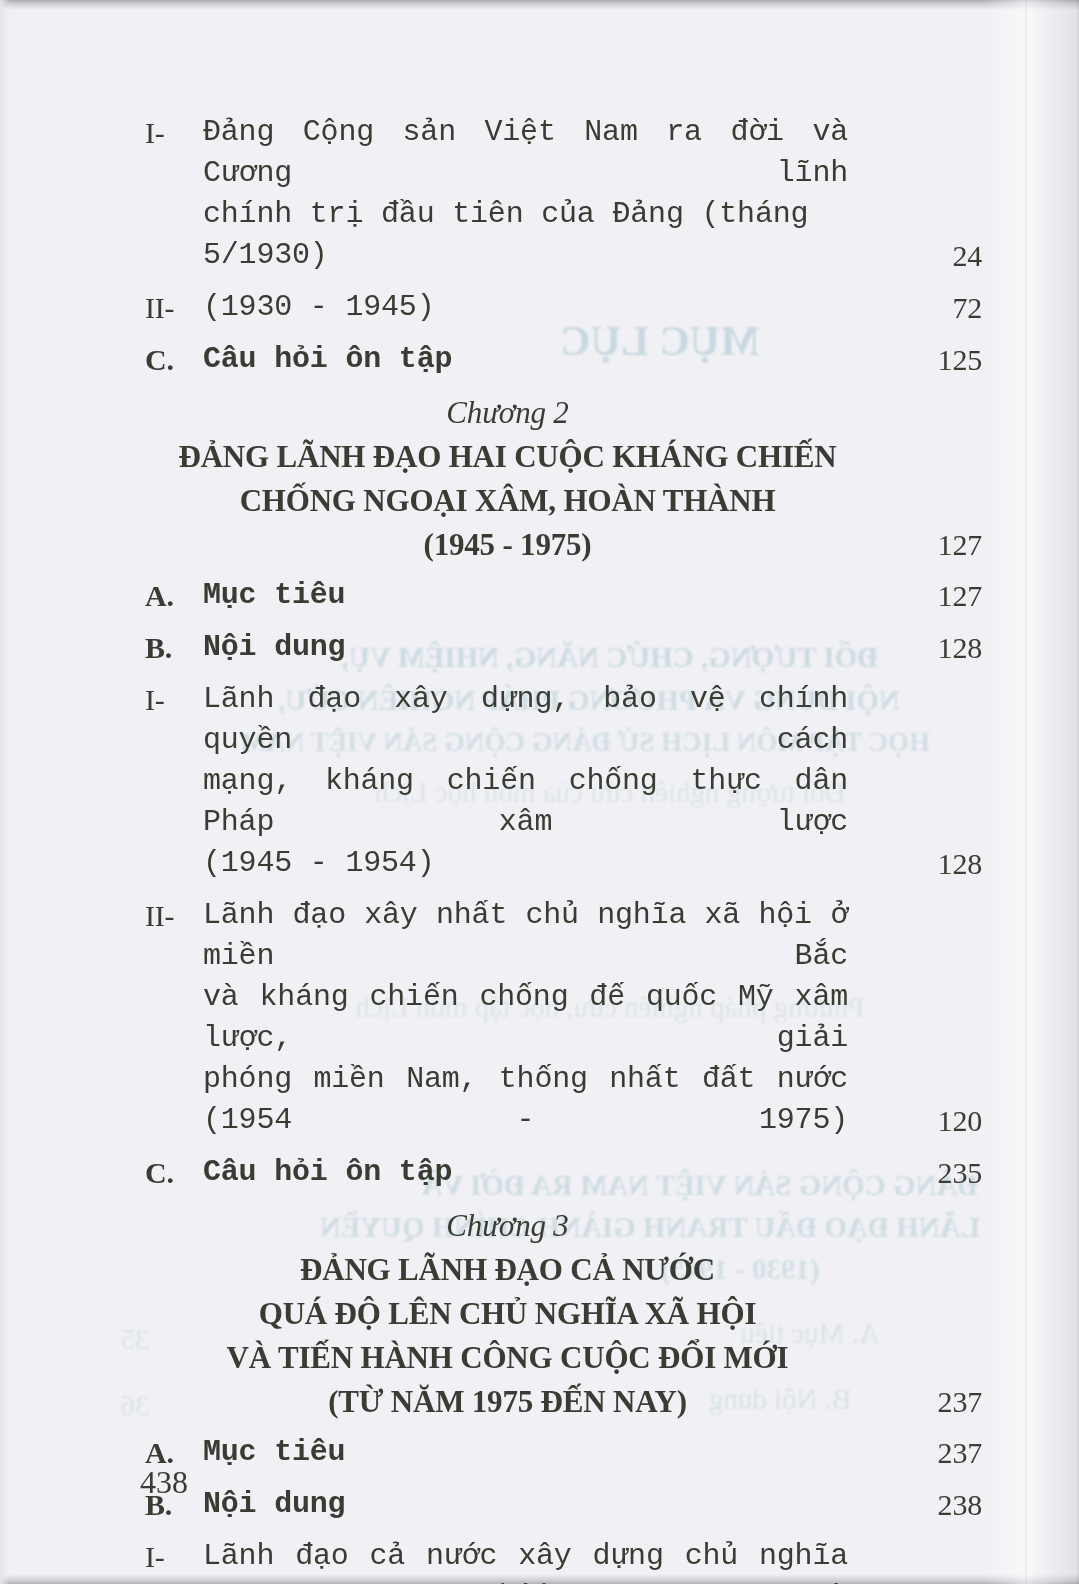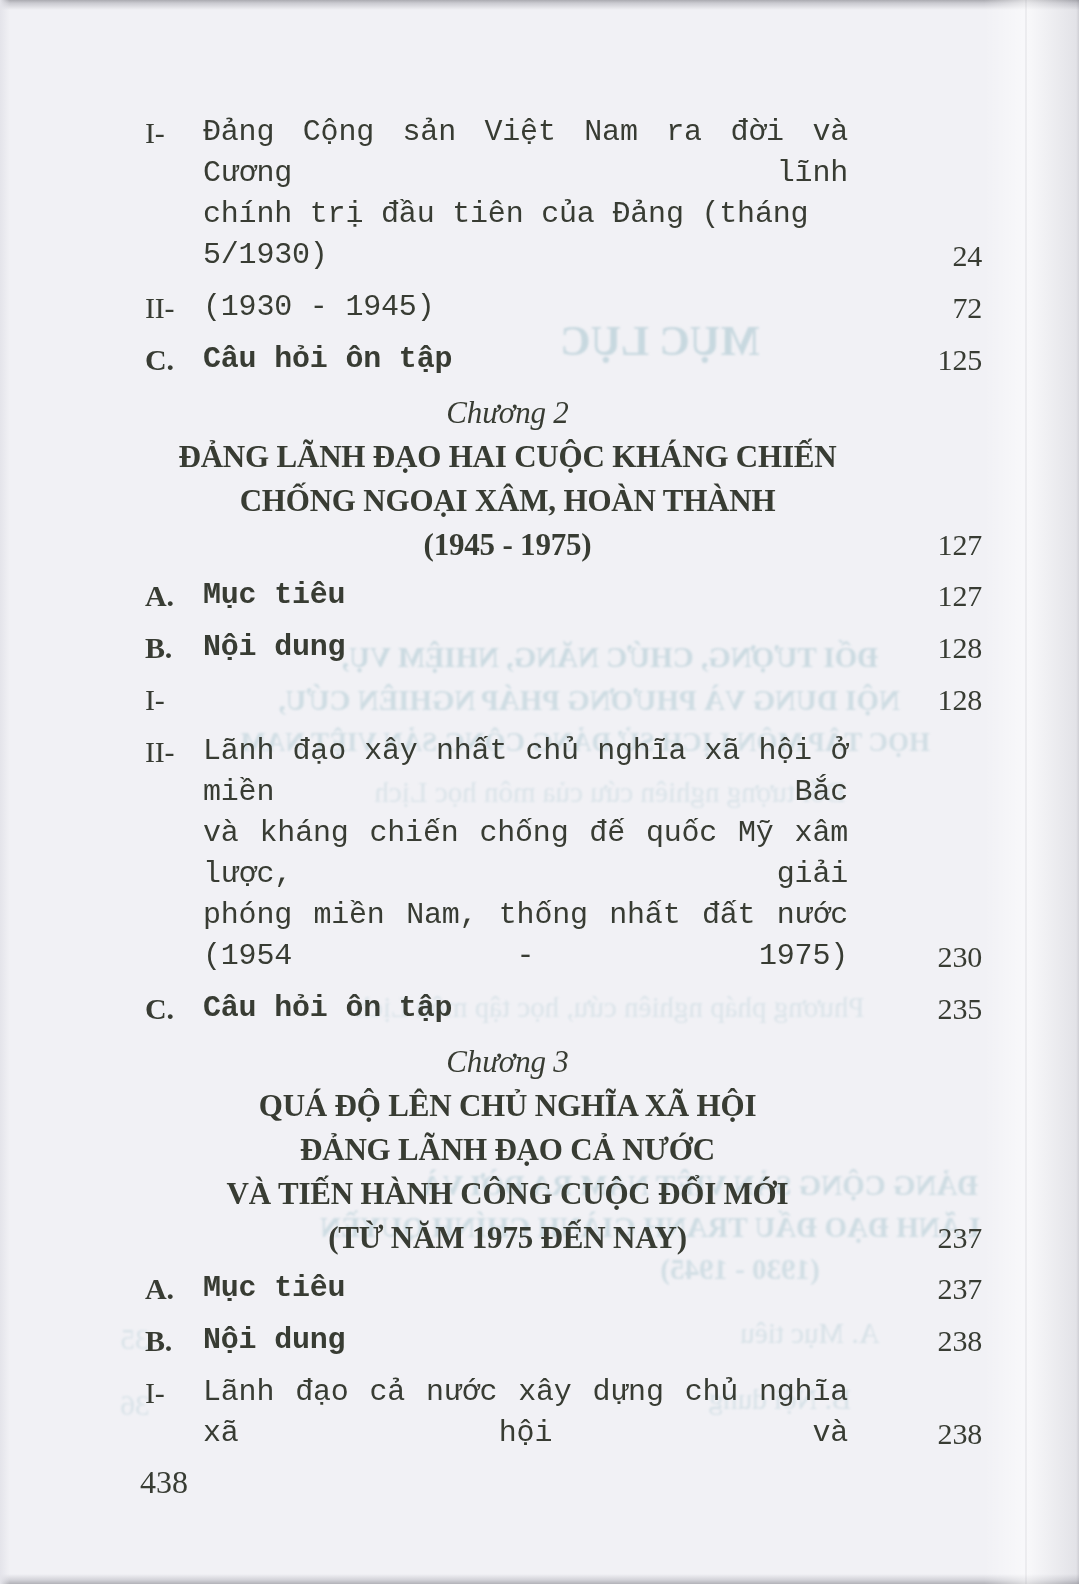--- a/index.html
+++ b/index.html
@@ -132,45 +132,50 @@
     <div class="row bold">
       <div class="lbl">B.</div>
       <div class="txt">
         <div class="line">Nội dung</div>
       </div>
       <div class="pg">128</div>
     </div>
 
     <div class="row">
       <div class="lbl">I-</div>
+      <div class="txt">
+        <div class="line jl">Lãnh đạo xây dựng, bảo vệ chính quyền cách</div>
+        <div class="line jl">mạng, kháng chiến chống thực dân Pháp xâm lược</div>
+        <div class="line">(1945 - 1954)</div>
+      </div>
       <div class="pg">128</div>
     </div>
 
     <div class="row">
       <div class="lbl">II-</div>
       <div class="txt">
         <div class="line jl">Lãnh đạo xây nhất chủ nghĩa xã hội ở miền Bắc</div>
         <div class="line jl">và kháng chiến chống đế quốc Mỹ xâm lược, giải</div>
         <div class="line jl">phóng miền Nam, thống nhất đất nước (1954 - 1975)</div>
       </div>
-      <div class="pg">230</div>
+      <div class="pg">120</div>
     </div>
 
     <div class="row bold">
       <div class="lbl">C.</div>
       <div class="txt">
         <div class="line">Câu hỏi ôn tập</div>
       </div>
       <div class="pg">235</div>
     </div>
 
     <div class="chapter">
       <div class="ch-line kicker">Chương 3</div>
+      <div class="ch-line">ĐẢNG LÃNH ĐẠO CẢ NƯỚC</div>
       <div class="ch-line">QUÁ ĐỘ LÊN CHỦ NGHĨA XÃ HỘI</div>
-      <div class="ch-line">ĐẢNG LÃNH ĐẠO CẢ NƯỚC</div>
       <div class="ch-line">VÀ TIẾN HÀNH CÔNG CUỘC ĐỔI MỚI</div>
       <div class="ch-line ch-sub">
         <span>(TỪ NĂM 1975 ĐẾN NAY)</span>
         <span class="pg2">237</span>
       </div>
     </div>
 
     <div class="row bold">
       <div class="lbl">A.</div>
       <div class="txt">

